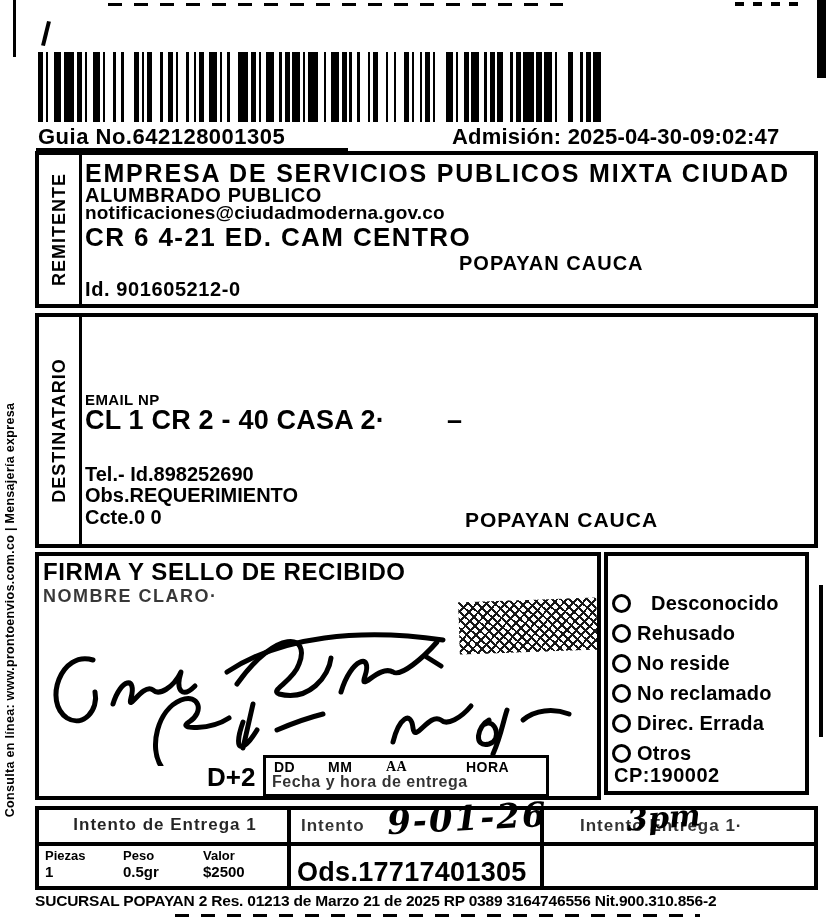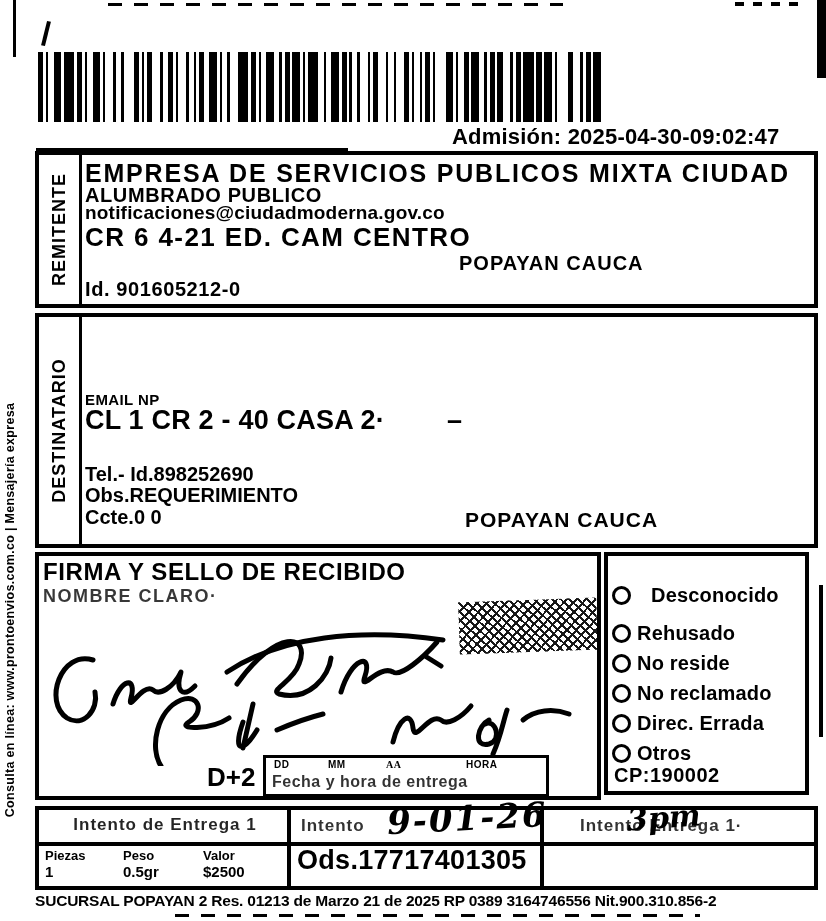--- a/index.html
+++ b/index.html
@@ -49,21 +49,21 @@
 
   .sig-title{left:4px;top:2px;font-size:24px;letter-spacing:0.6px;}
   .sig-sub{left:4px;top:30px;font-size:18px;letter-spacing:1.5px;opacity:.78;}
   .stamp{left:420px;top:44px;width:138px;height:52px;transform:rotate(-2deg);opacity:.9;
     background-image:
       repeating-linear-gradient(45deg,#000 0 2px,transparent 2px 6px),
       repeating-linear-gradient(-45deg,#000 0 2px,transparent 2px 7px);}
   .sig-svg{left:2px;top:70px;}
   .dplus{left:168px;top:206px;font-size:26px;}
   .fecha-box{position:absolute;left:224px;top:199px;width:286px;height:42px;border:3px solid #000;box-sizing:border-box;}
-  .fecha-hdr{position:absolute;top:1px;font-size:10px;font-weight:700;letter-spacing:0.5px;}
+  .fecha-hdr{position:absolute;top:1px;font-size:14px;font-weight:700;letter-spacing:0.5px;}
   .fecha-cap{position:absolute;left:6px;top:15px;font-size:16px;font-weight:700;opacity:.8;letter-spacing:0.5px;}
 
   .ret-title{left:2px;top:0;right:0;font-size:24px;letter-spacing:3px;border-bottom:3px solid #000;
              padding:1px 0 2px 2px;position:absolute;font-weight:700;}
   .ret-opt{position:absolute;left:4px;display:flex;align-items:center;gap:6px;}
   .radio{width:13px;height:13px;border:3.5px solid #000;border-radius:50%;flex:none;}
   .ret-opt .lbl{font-size:20px;font-weight:700;letter-spacing:0.2px;white-space:nowrap;}
   .ret-cp{left:6px;top:208px;font-size:20px;letter-spacing:0.5px;}
 
   .btable{left:35px;top:806px;width:783px;height:84px;}
@@ -73,21 +73,21 @@
   .bt-h{position:absolute;left:0;right:0;top:36px;height:4px;background:#000;}
   .cell{position:absolute;overflow:visible;}
   .attempt1{left:10px;top:9px;width:240px;font-size:17px;letter-spacing:1px;opacity:.85;text-align:center;}
   .attempt2{left:266px;top:10px;font-size:17px;letter-spacing:1px;opacity:.8;}
   .attempt3{left:545px;top:10px;font-size:17px;letter-spacing:1px;opacity:.8;}
   .hw{font-family:"DejaVu Serif",serif;font-style:italic;font-weight:700;color:#000;}
   .hw1{left:352px;top:-8px;font-size:34px;transform:rotate(-3deg);letter-spacing:2px;}
   .hw2{left:592px;top:-6px;font-size:30px;transform:rotate(-4deg);}
   .mini-lbl{font-size:13px;font-weight:700;}
   .mini-val{font-size:15px;font-weight:700;}
-  .ods{left:262px;top:32px;width:238px;font-size:27px;letter-spacing:0.3px;line-height:44px;}
+  .ods{left:262px;top:44px;width:238px;font-size:27px;letter-spacing:0.3px;line-height:44px;}
   .gnum{left:516px;top:44px;font-size:27px;letter-spacing:0.5px;line-height:44px;}
 
   .footer{left:35px;top:892px;font-size:15.5px;letter-spacing:-0.2px;}
 
   .side-text{left:-2px;top:300px;width:24px;height:620px;display:flex;align-items:center;justify-content:center;}
   .side-text span{transform:rotate(-90deg);white-space:nowrap;font-size:12.5px;font-weight:700;letter-spacing:0.3px;}
 </style>
 </head>
 <body>
 
@@ -221,20 +221,21 @@
       <span class="bc-bar" style="width: 5.2px;"></span>
       <span class="bc-space" style="width: 7.8px;"></span>
       <span class="bc-bar" style="width: 2.6px;"></span>
       <span class="bc-space" style="width: 2.6px;"></span>
       <span class="bc-bar" style="width: 5.2px;"></span>
       <span class="bc-space" style="width: 2.6px;"></span>
       <span class="bc-bar" style="width: 7.8px;"></span>
       <span class="bc-space" style="width: 5.2px;"></span>
     </div>
 
+  <div class="abs guia b nw">Guia No.642128001305</div>
   <div class="abs admision b nw">Admisión: 2025-04-30-09:02:47</div>
   <div class="abs guia-underline"></div>
 
   <div class="box" style="left:35px;top:151px;width:783px;height:157px;">
     <div class="vcol">
       <span>REMITENTE</span>
     </div>
     <div class="content">
       <div class="abs b nw sender-name">EMPRESA DE SERVICIOS PUBLICOS MIXTA CIUDAD</div>
       <div class="abs b nw sender-dept">ALUMBRADO PUBLICO</div>
@@ -283,21 +284,21 @@
     <div class="fecha-box">
       <span class="fecha-hdr" style="left:8px;">DD</span>
       <span class="fecha-hdr" style="left:62px;">MM</span>
       <span class="fecha-hdr" style="left:120px;font-family:Liberation Serif, serif;">AA</span>
       <span class="fecha-hdr" style="left:200px;">HORA</span>
       <div class="fecha-cap nw">Fecha y hora de entrega</div>
     </div>
   </div>
 
   <div class="box" style="left:604px;top:552px;width:205px;height:243px;">
-    <div class="ret-opt" style="top:28px;gap:20px;">
+    <div class="ret-opt" style="top:36px;gap:20px;">
         <span class="radio"></span>
         <span class="lbl">Desconocido</span>
       </div>
     <div class="ret-opt" style="top:66px;">
         <span class="radio"></span>
         <span class="lbl">Rehusado</span>
       </div>
     <div class="ret-opt" style="top:96px;">
         <span class="radio"></span>
         <span class="lbl">No reside</span>

